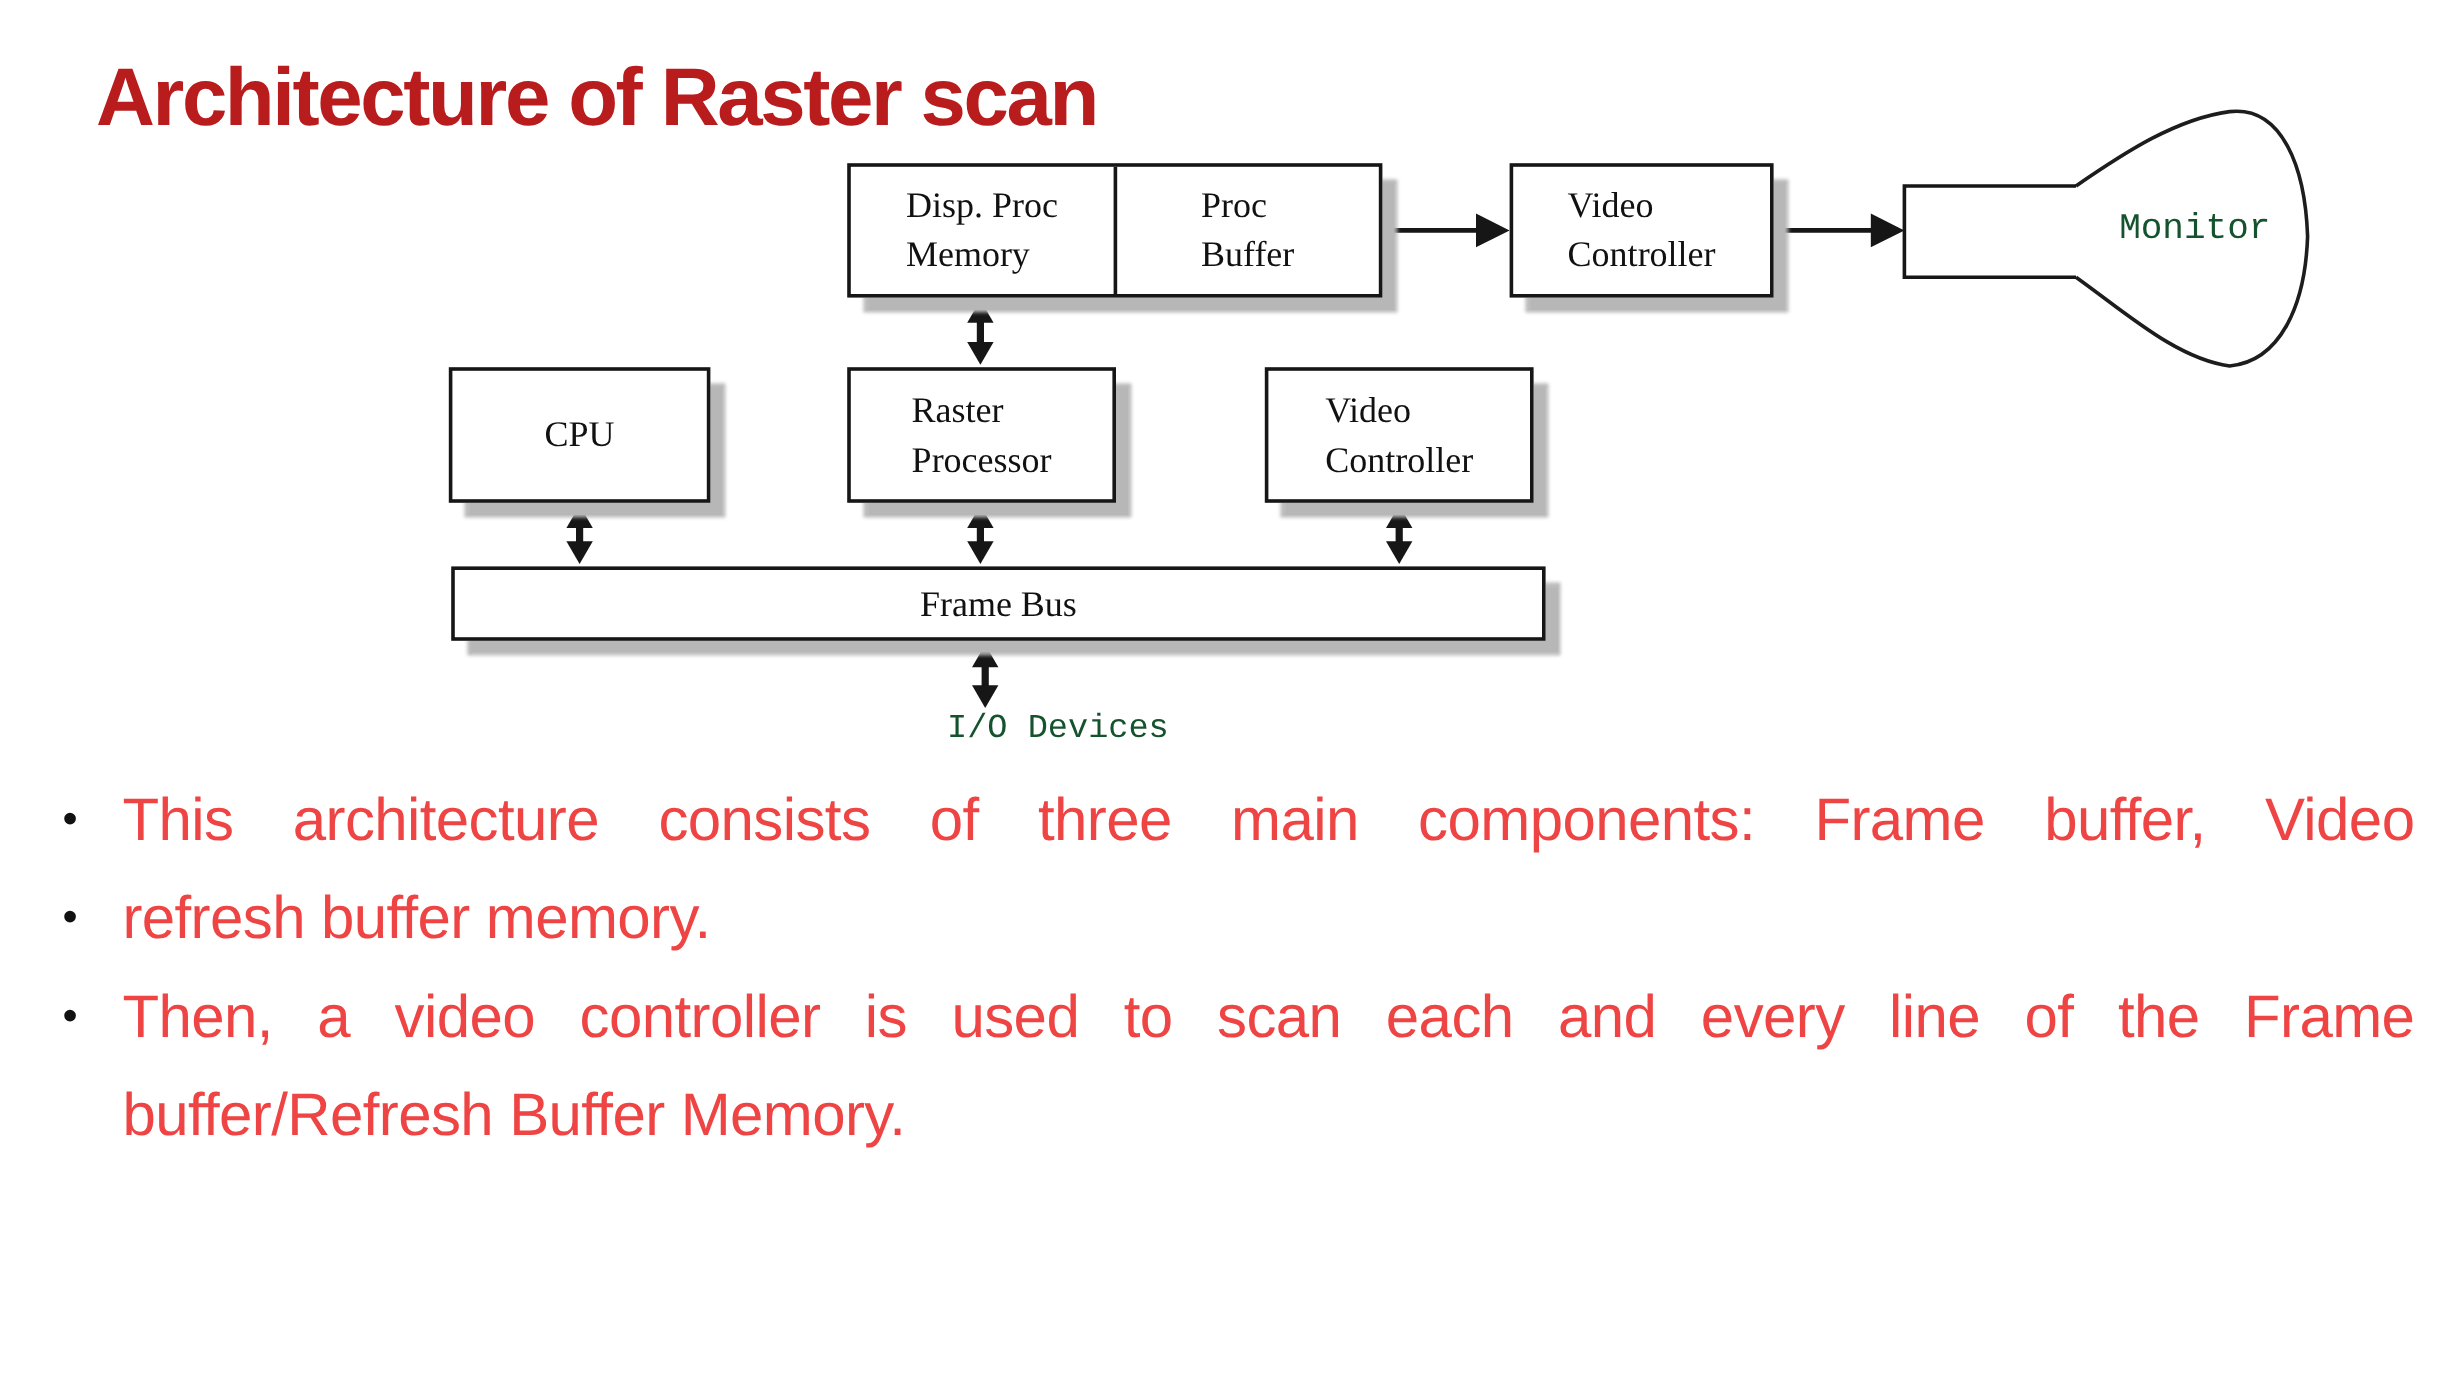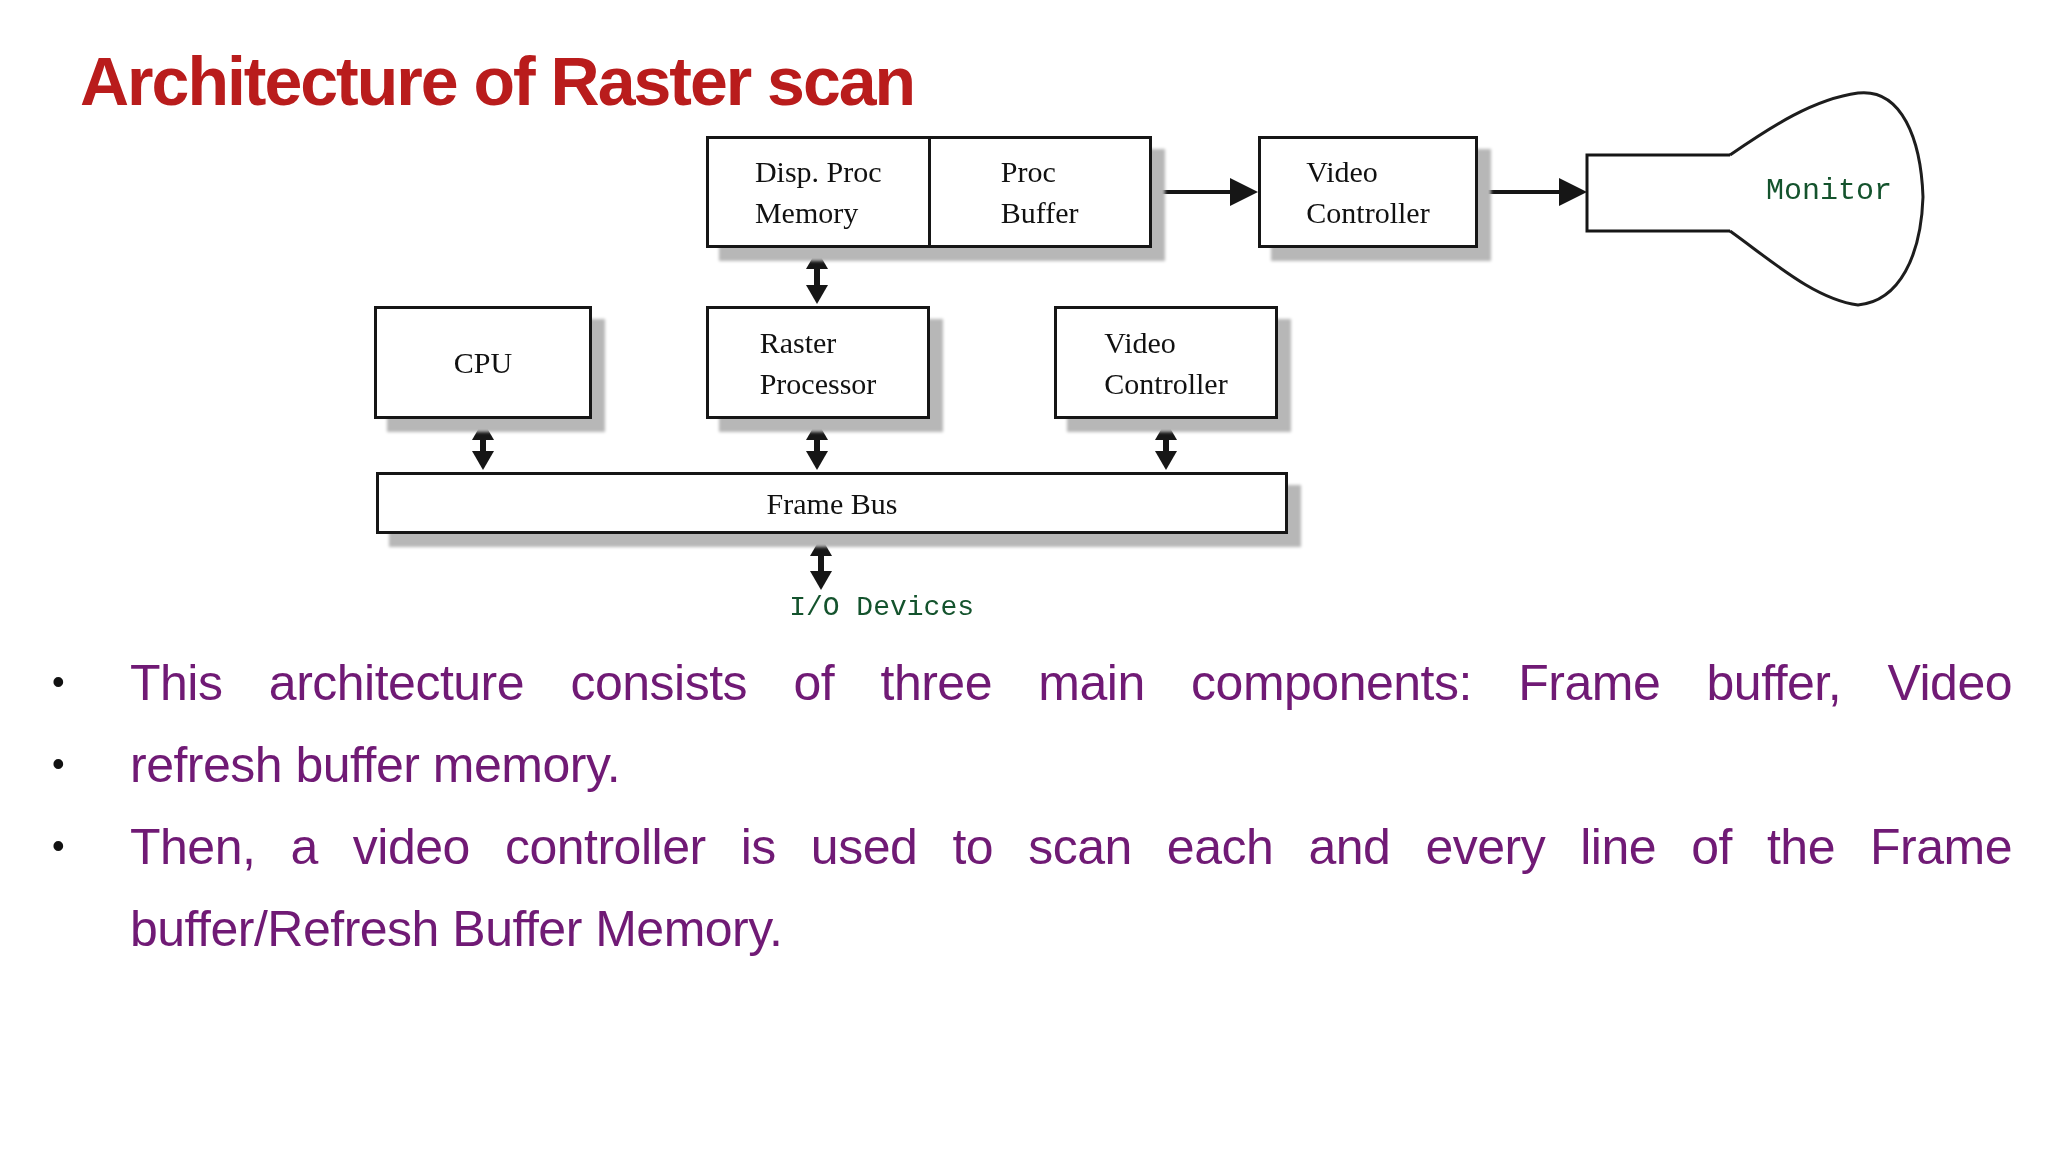--- a/index.html
+++ b/index.html
@@ -28,21 +28,21 @@
   .overlay{position:absolute;left:0;top:0;width:2048px;height:1152px;pointer-events:none;}
 
   .freelabel{position:absolute;font-family:Liberation Mono, monospace;color:#14532d;text-align:right;}
   .monitor-label{left:1592px;top:174px;width:300px;font-size:30px;}
   .io-label{left:674px;top:592px;width:300px;font-size:28px;}
 
   
   .bullets{position:absolute;left:50px;right:36px;top:642px;margin:0;padding:0;list-style:none;}
   .bullets li{position:relative;padding-left:52px;margin:0;}
   .dot{position:absolute;left:2px;top:0;width:40px;font-size:36px;line-height:80px;color:#111111;}
-  .bline{font-size:50px;line-height:82px;color:#701a75;letter-spacing:-0.5px;margin-left:28px;}
+  .bline{font-size:50px;line-height:82px;color:#ef4444;letter-spacing:-0.5px;}
   .bline.first{text-align:justify;text-align-last:justify;text-justify:inter-word;}
   .bline.last{text-align:left;}
 </style>
 </head>
 <body>
 
 <div class="page">
 
   <h1 class="title">Architecture of Raster scan</h1>
 

